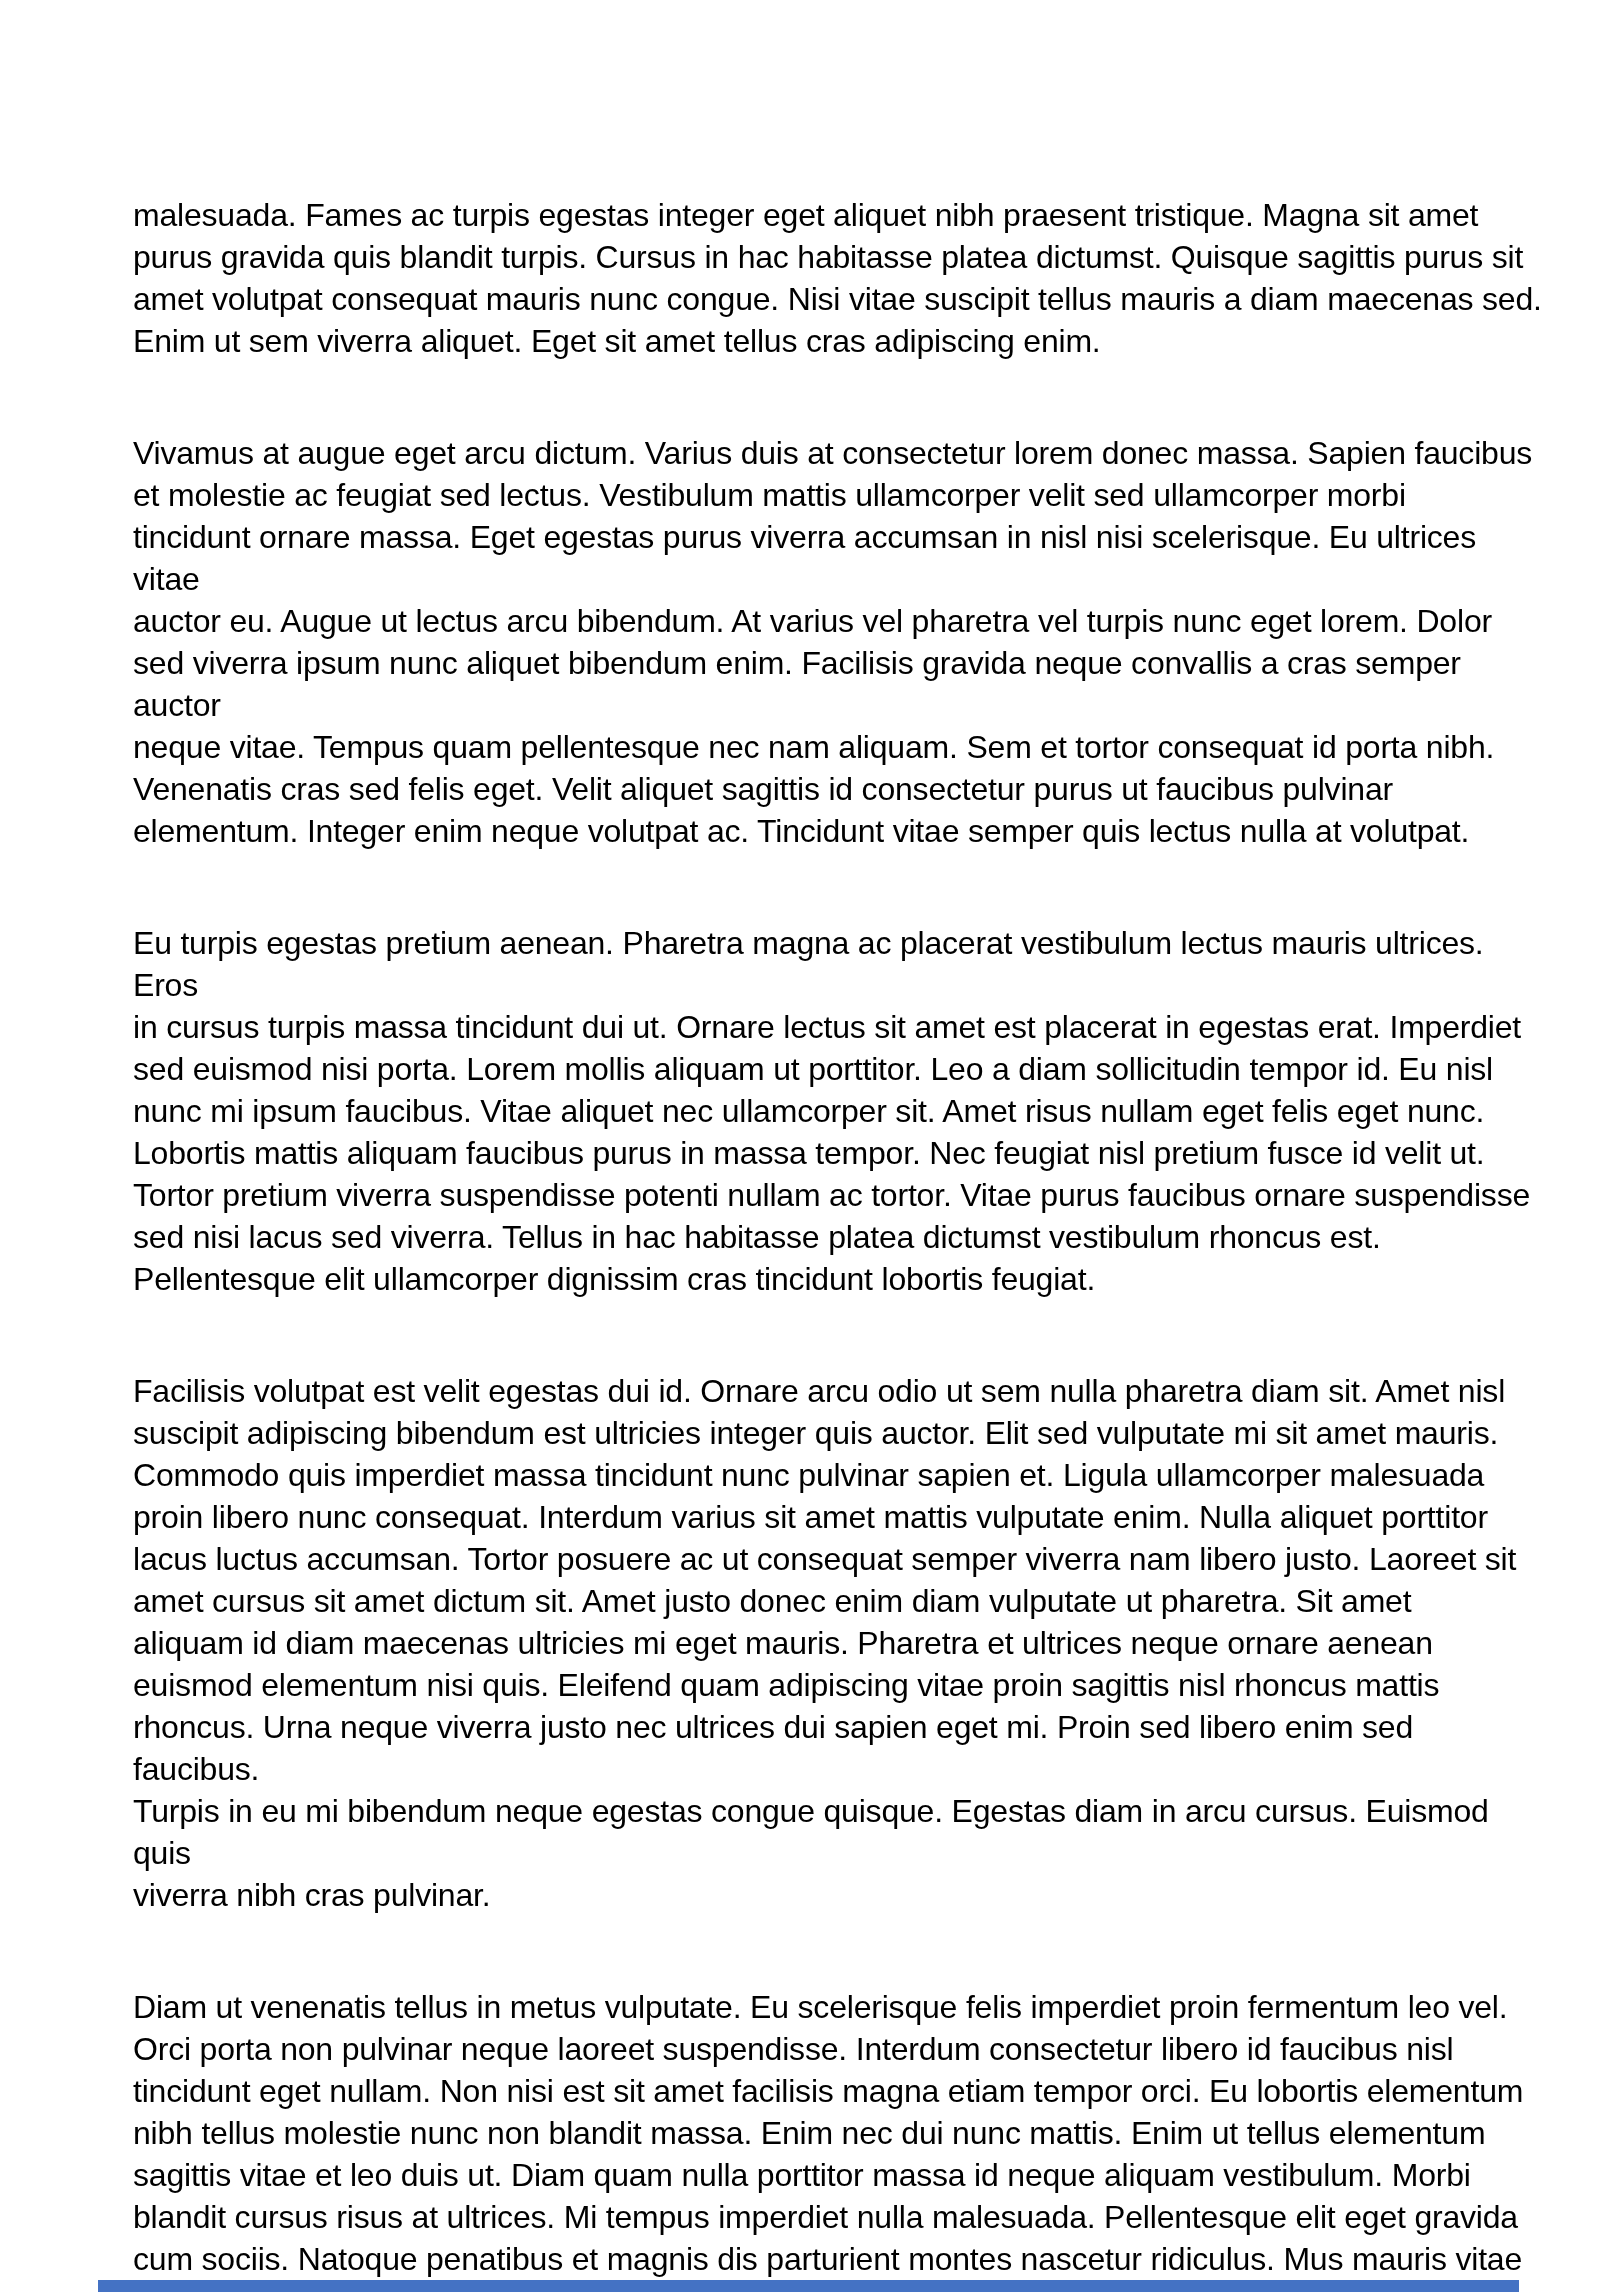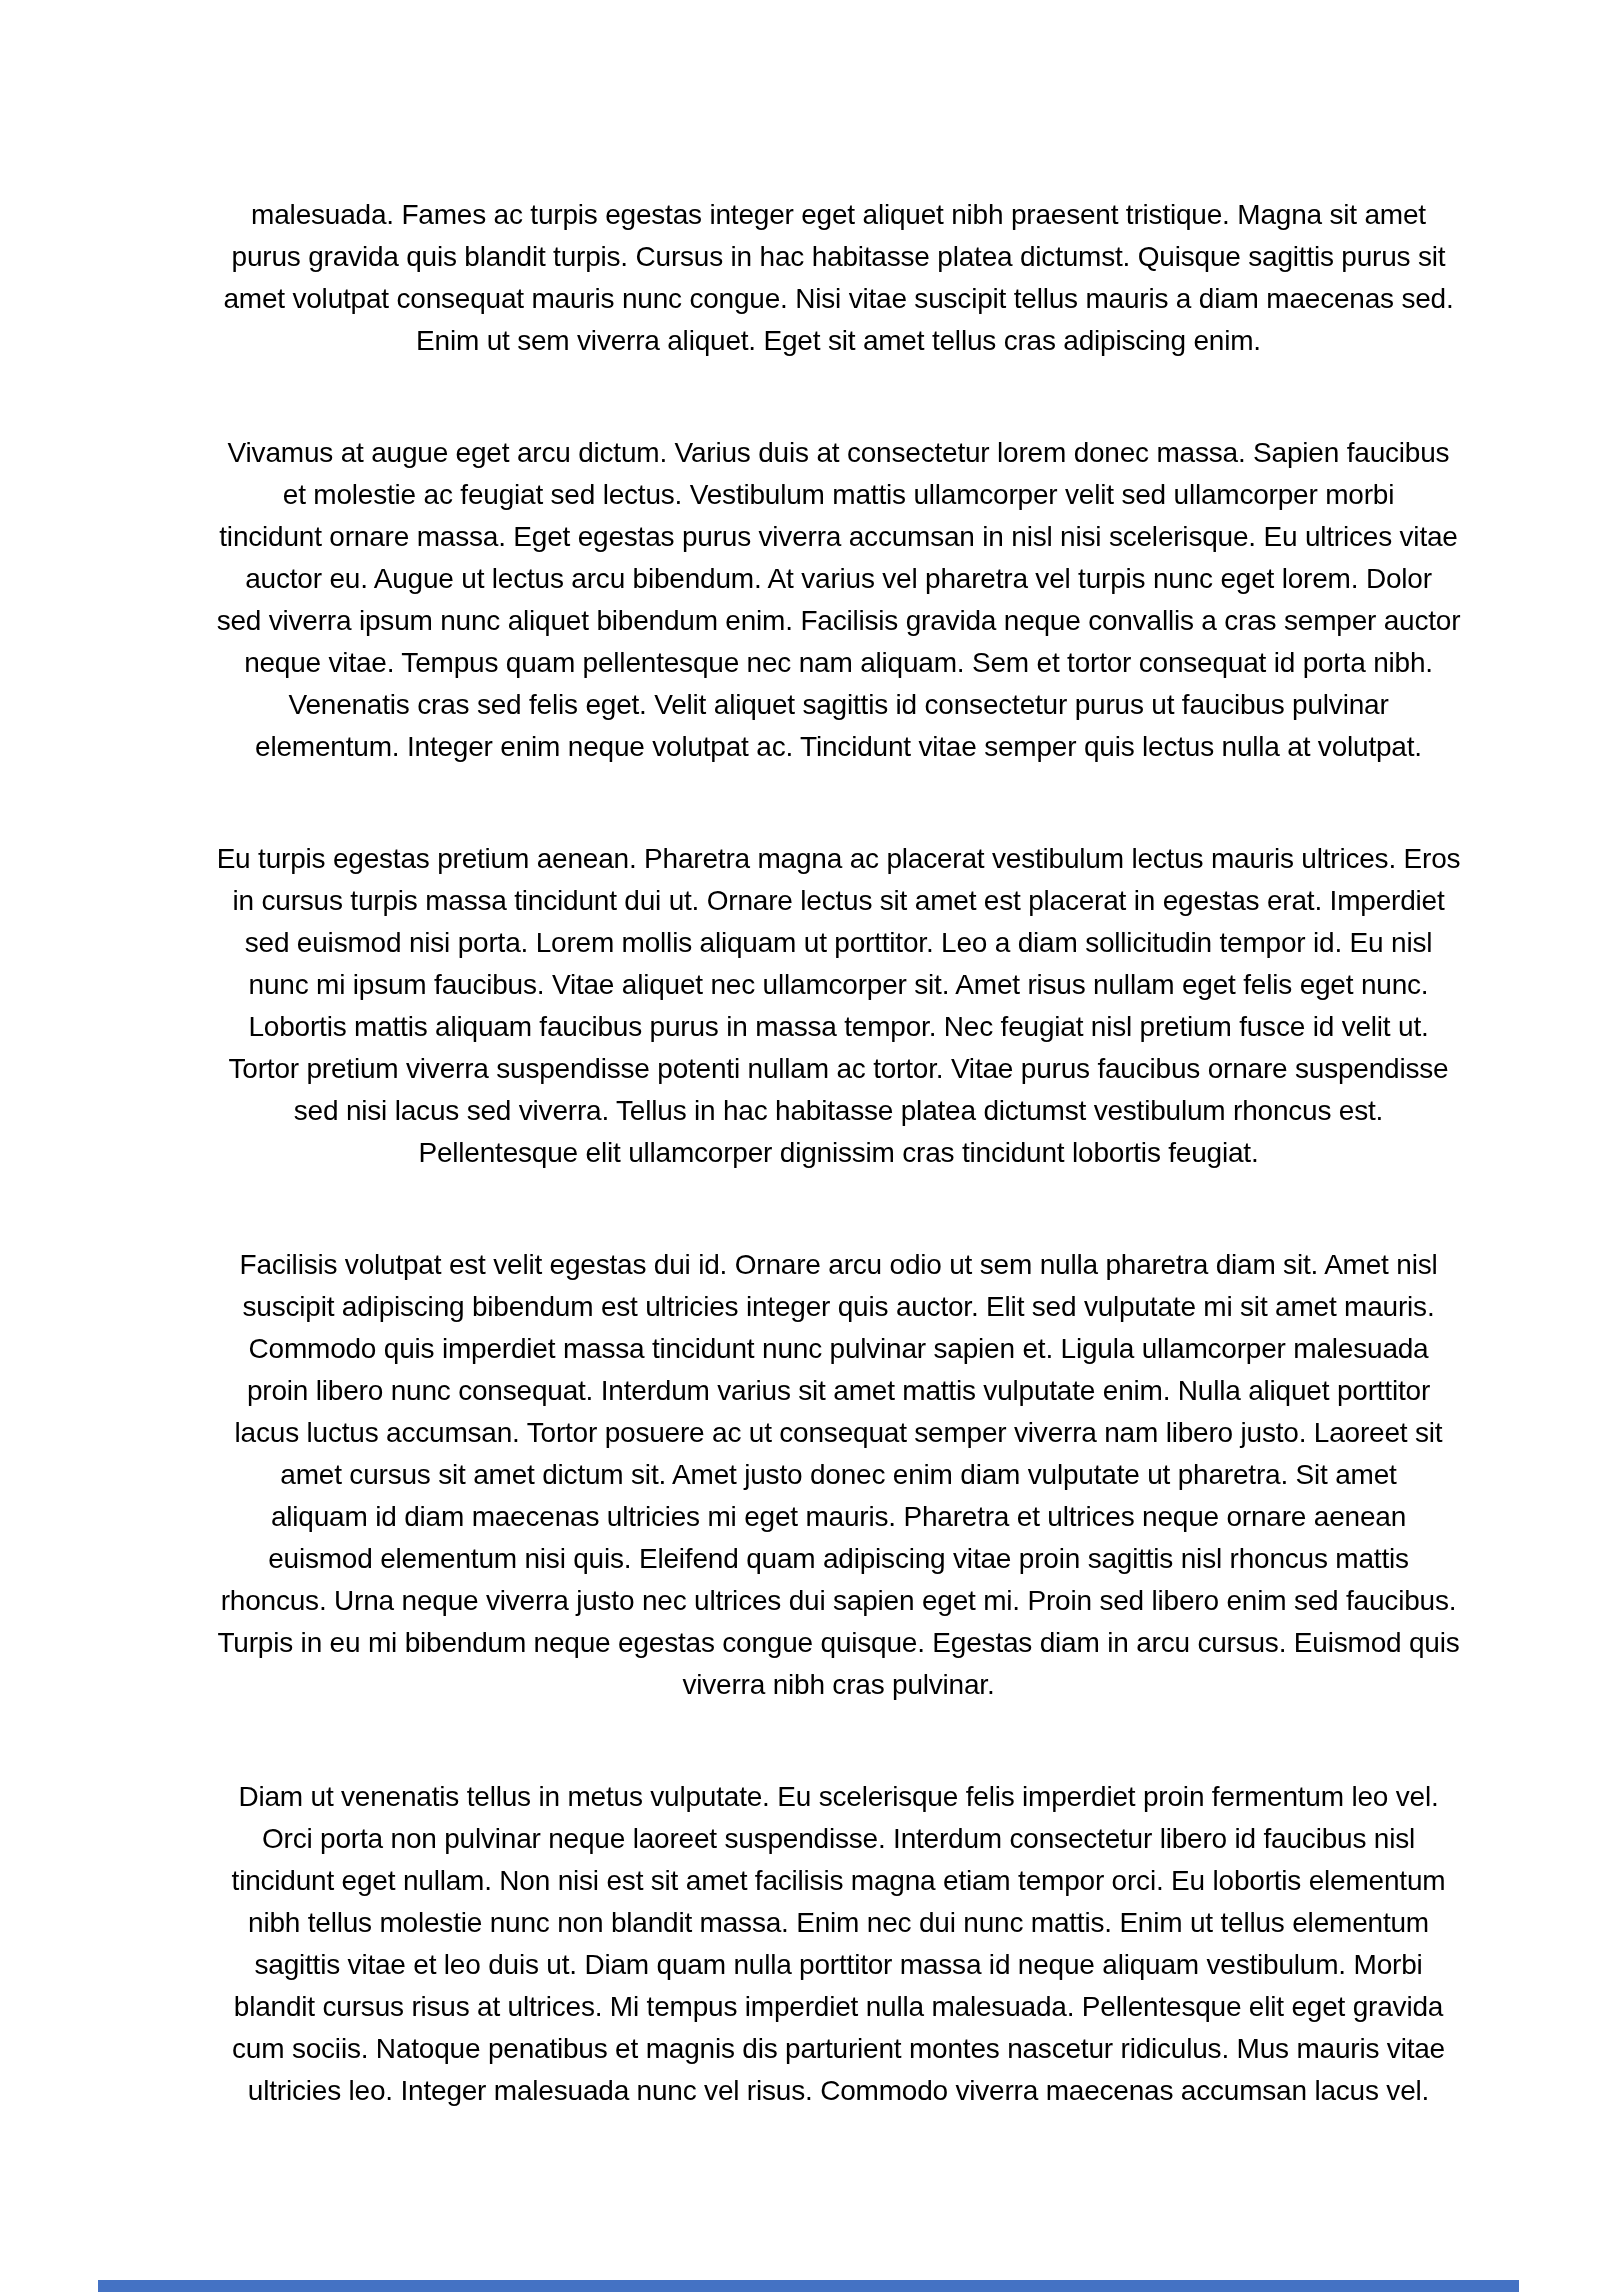--- a/index.html
+++ b/index.html
@@ -21,25 +21,24 @@
   }
   .text-block {
     position: absolute;
     top: 194px;
     left: 133px;
     width: 1411px;
     color: #000000;
   }
   p.body-paragraph {
     margin: 0 0 70px 0;
-    font-size: 28px;
+    font-size: 32px;
     line-height: 42px;
     white-space: pre-line;
     letter-spacing: -0.2px;
-    text-align: center;
   }
   .bottom-bar {
     position: absolute;
     left: 98px;
     right: 102px;
     bottom: 0;
     height: 12.7px;
   }
 </style>
 </head>

